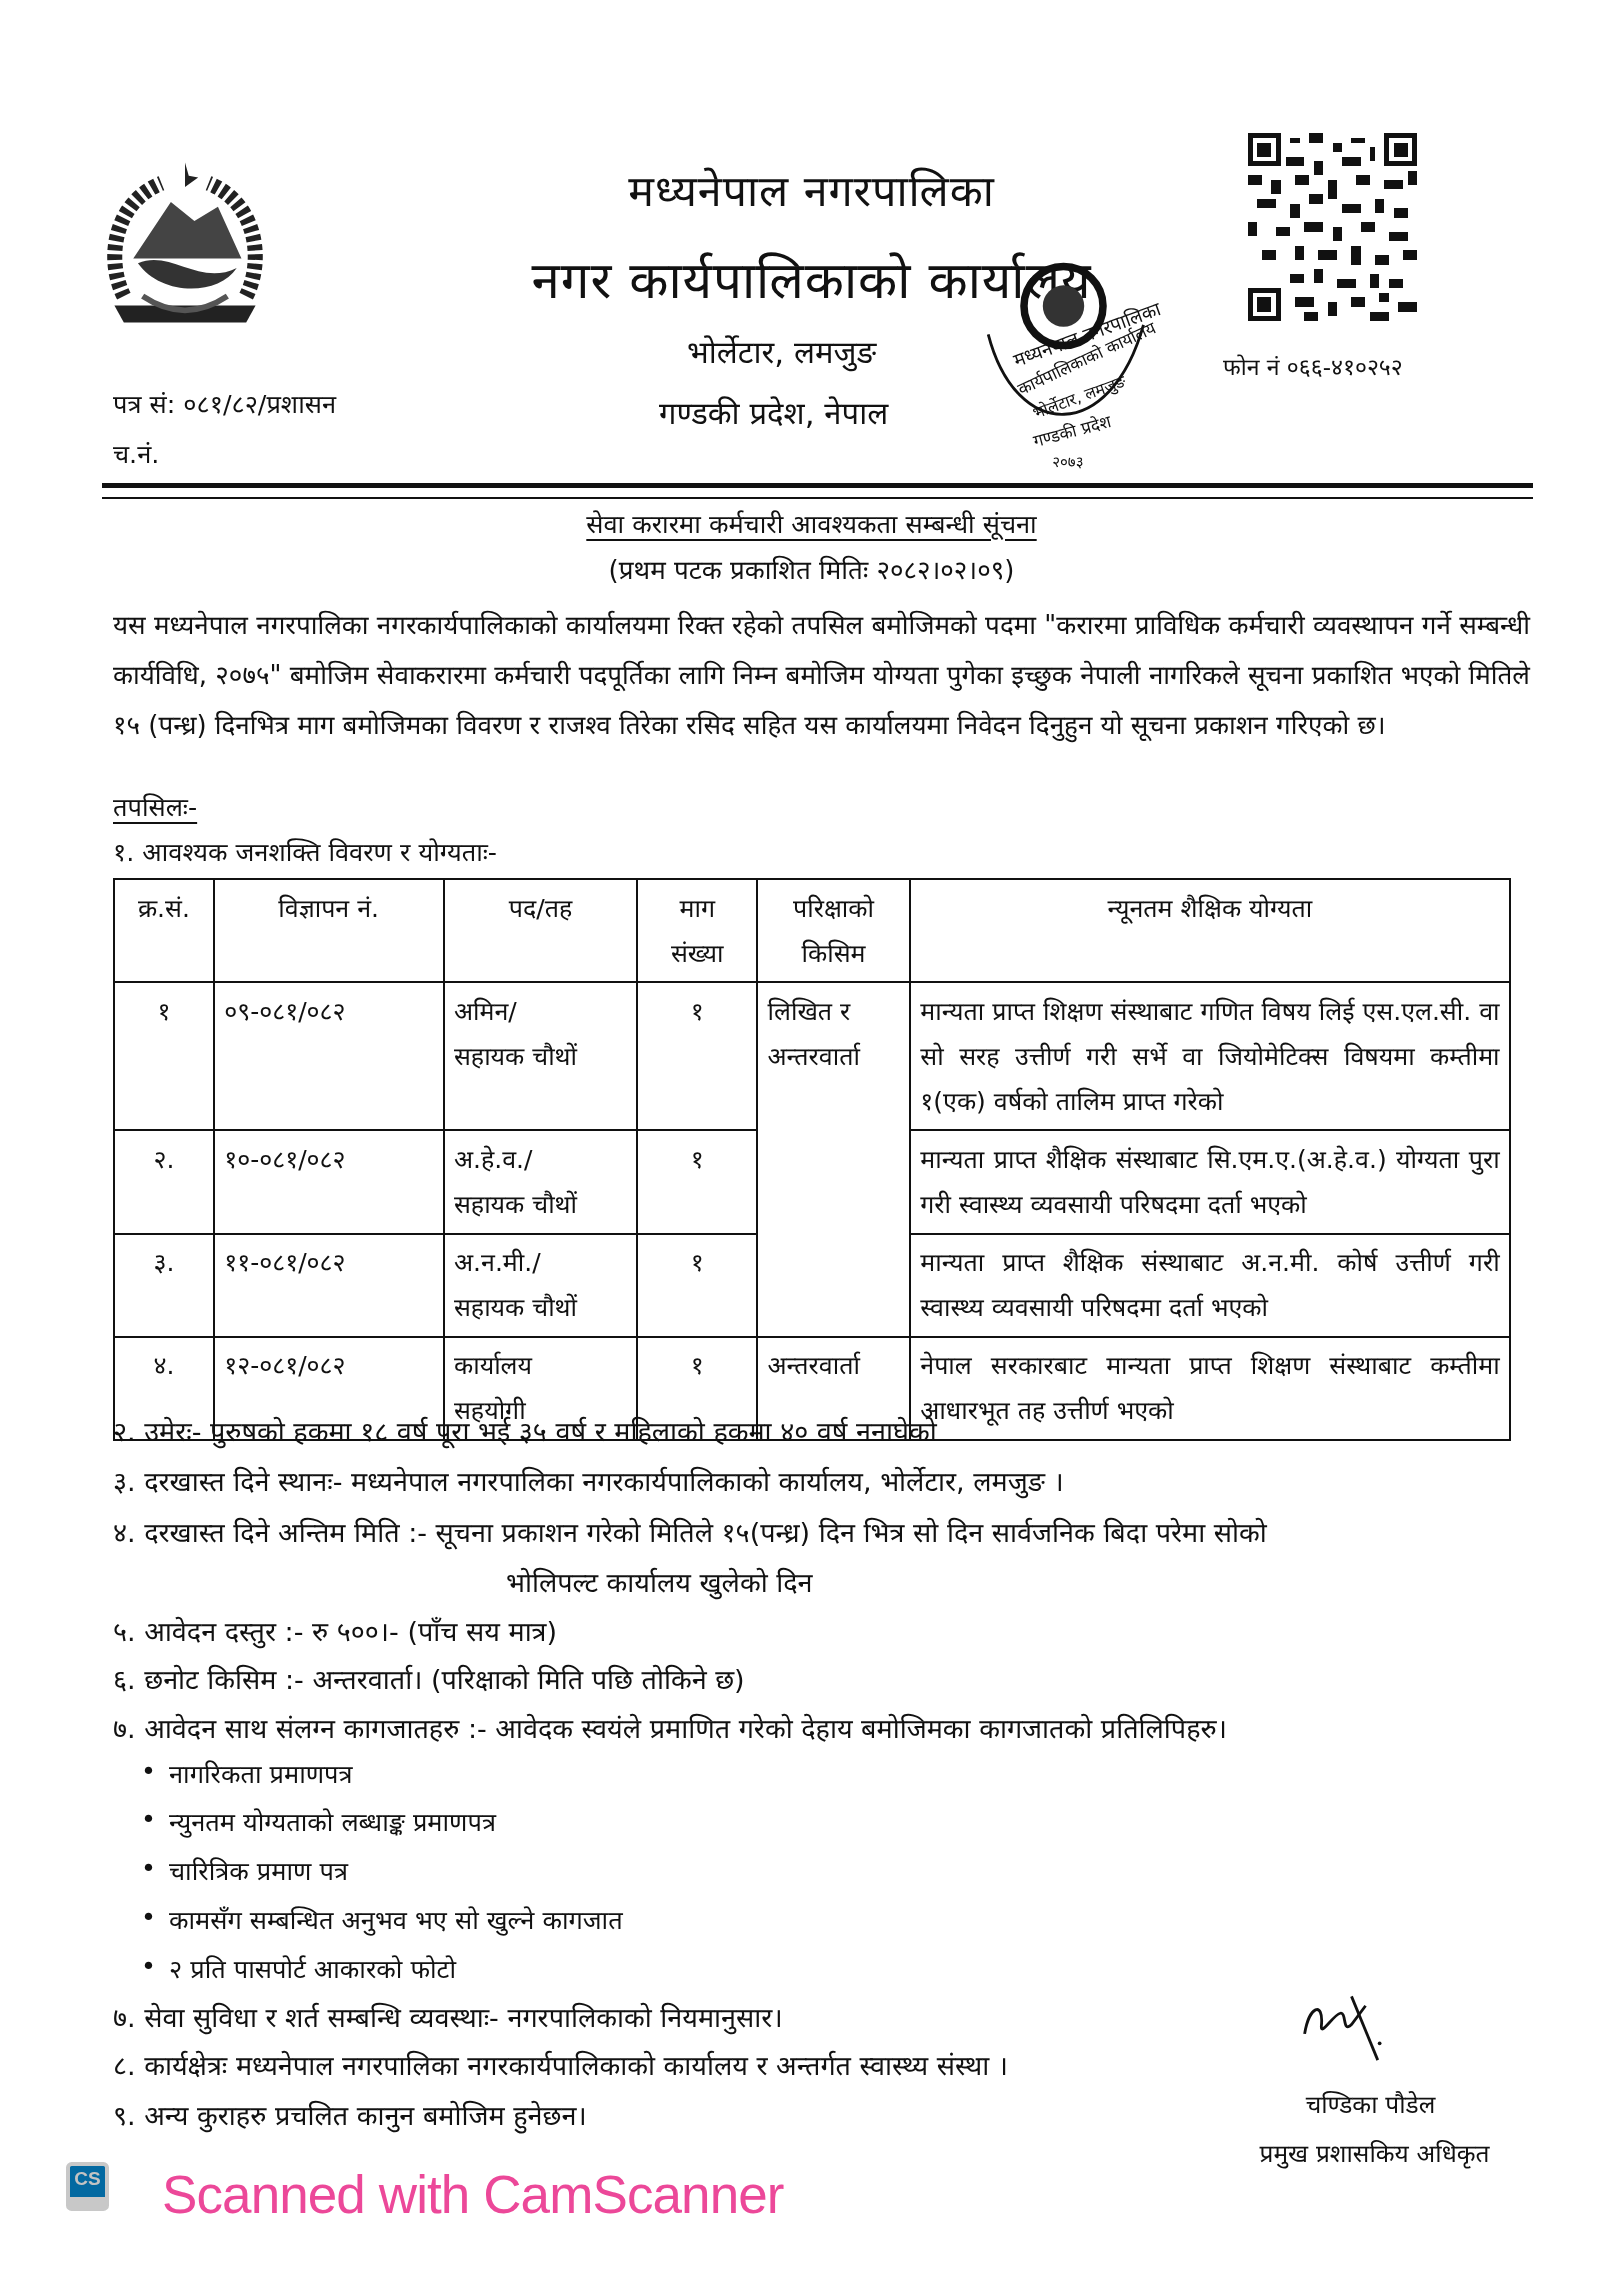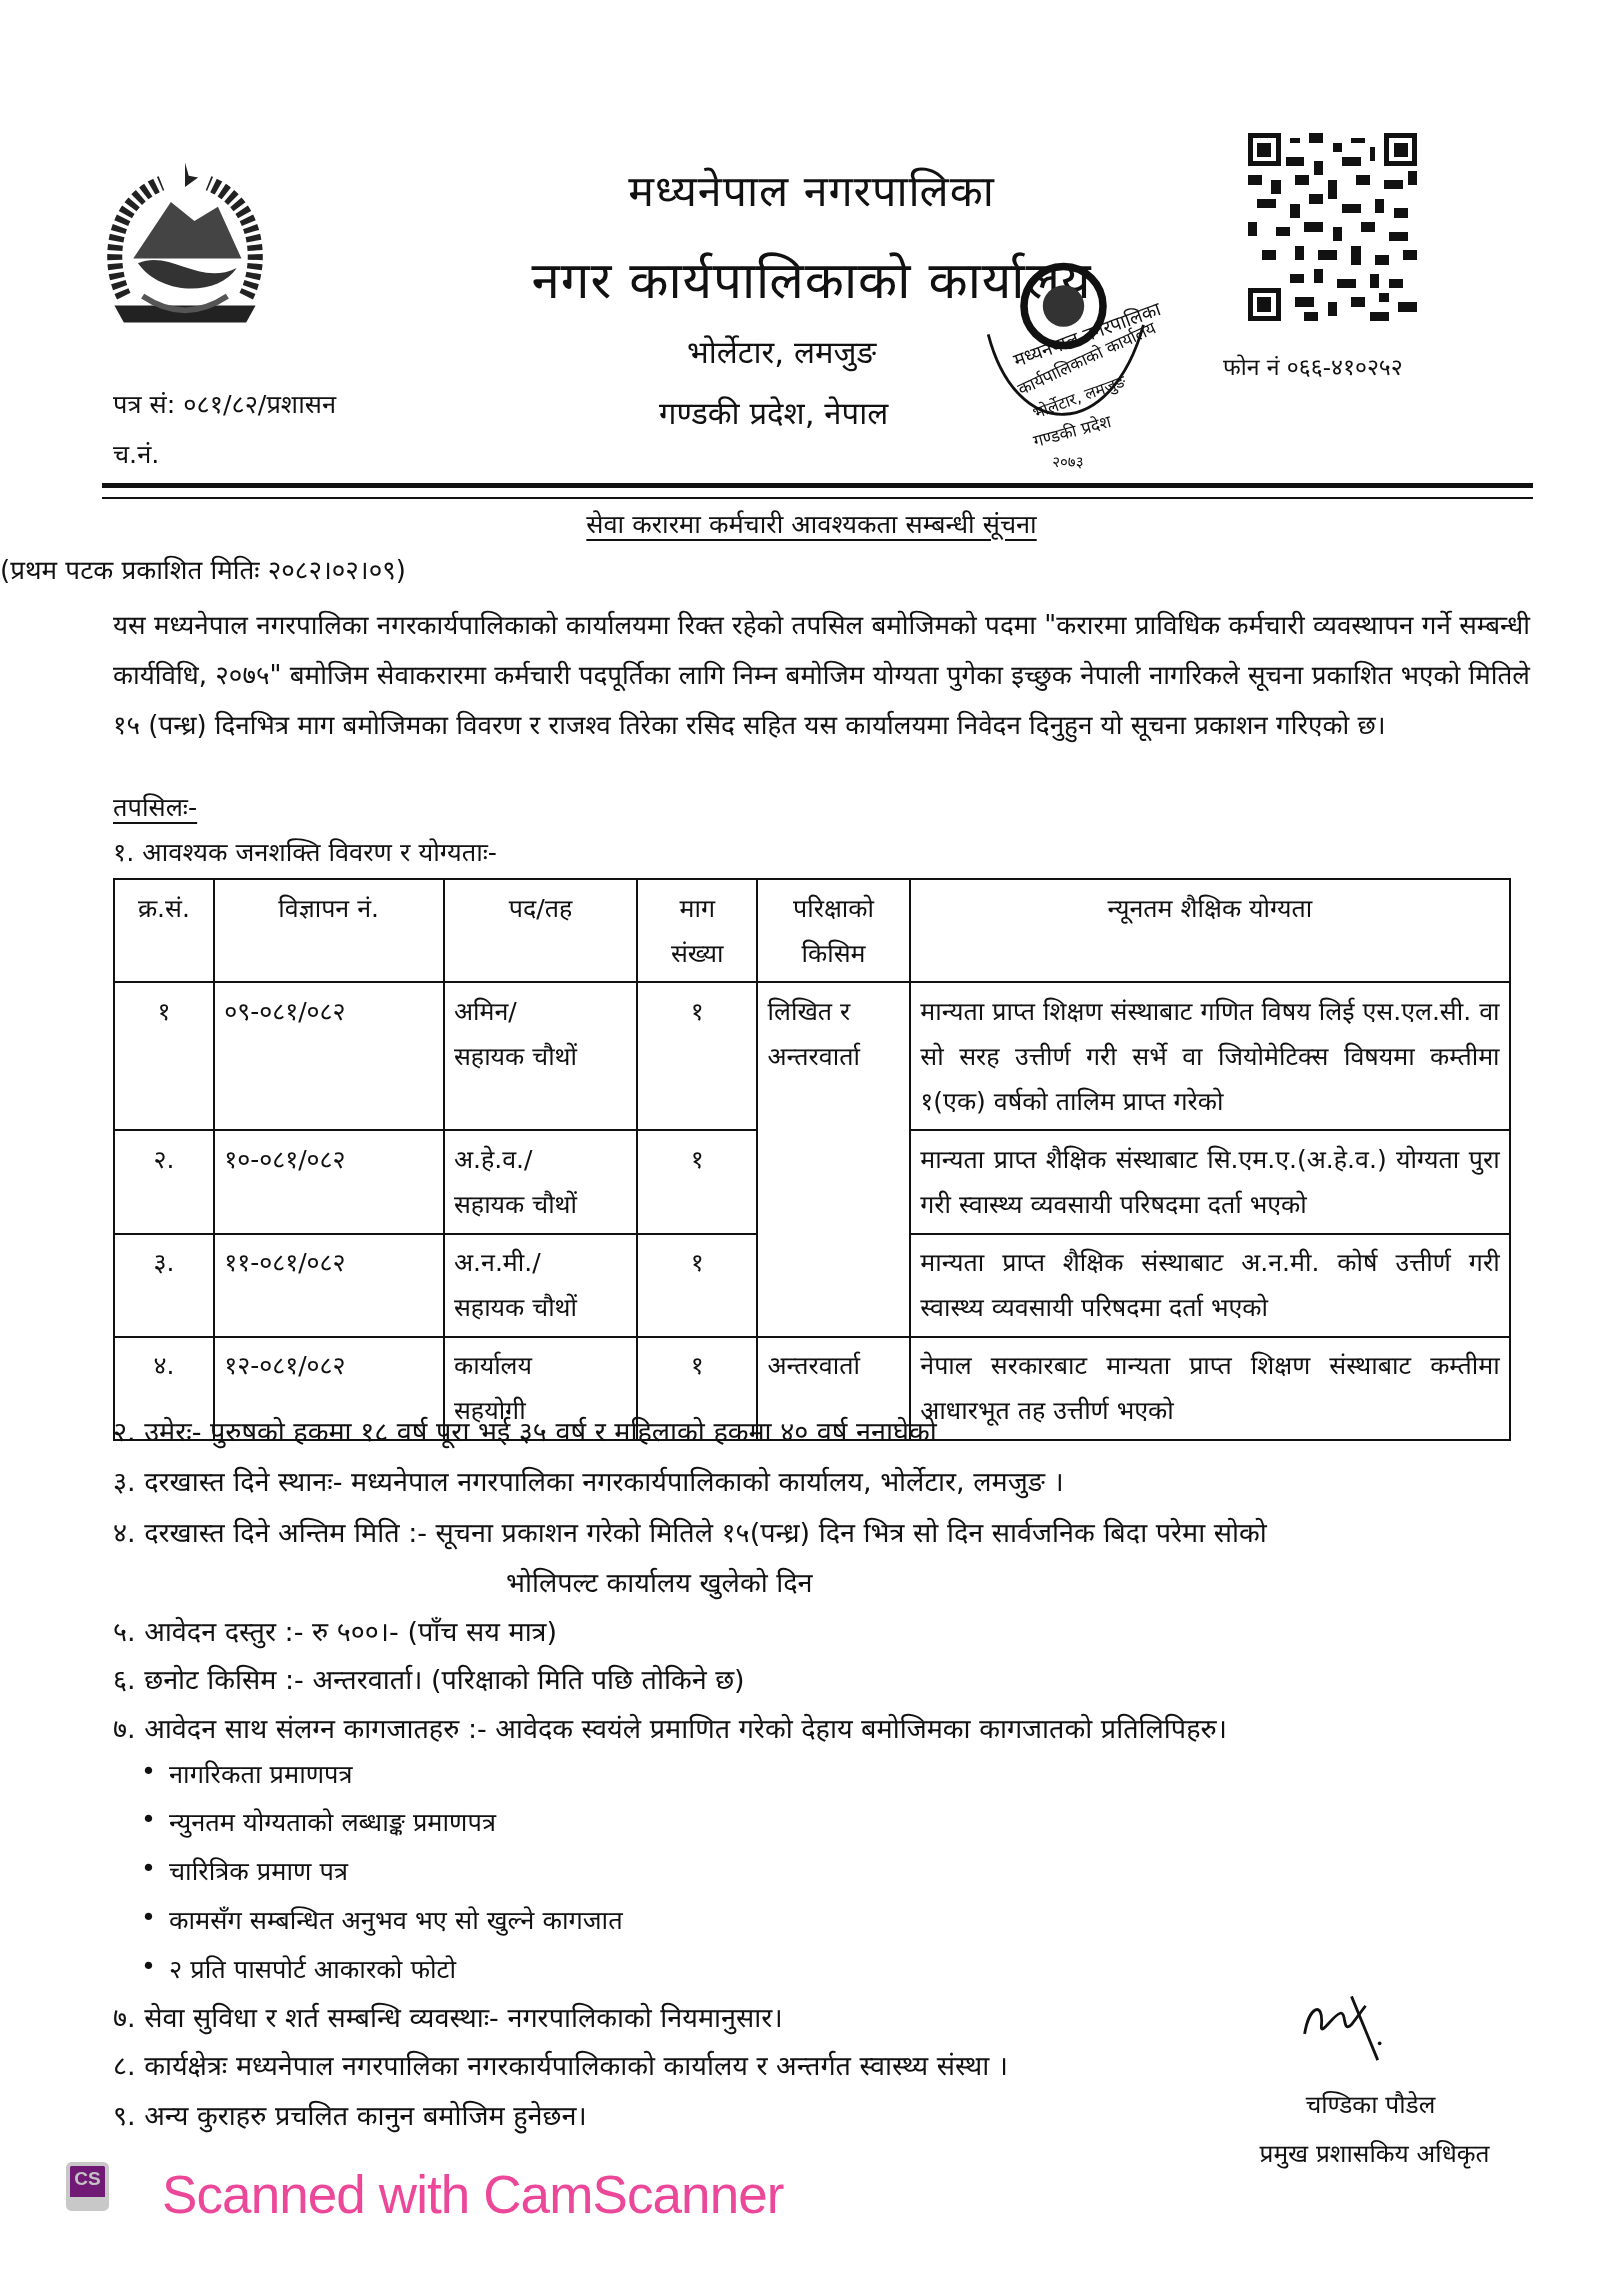--- a/index.html
+++ b/index.html
@@ -16,21 +16,21 @@
   .hdr2 { top: 243px; font-size: 51px; letter-spacing: 0.9px; }
   .hdr3 { top: 330px; font-size: 31px; left: 687px; width: auto; text-align: left; }
   .hdr4 { top: 391px; font-size: 31px; left: 659px; width: auto; text-align: right; }
   .qr { left: 1248px; top: 132px; width: 169px; height: 190px; }
   .phone { left: 1223px; top: 350px; font-size: 23px; }
   .stamp { left: 960px; top: 254px; width: 207px; height: 217px; }
   .rule { left: 102px; top: 483px; width: 1431px; height: 8.5px; border-top: 5.6px solid #111; border-bottom: 2.8px solid #111; }
   
   .notice-title { top: 506px; left: 0; width: 1623px; text-align: center; font-size: 25.4px; }
   .notice-title span { text-decoration: underline; text-underline-offset: 5.6px; }
-  .notice-sub { top: 551px; left: 0; width: 1623px; font-size: 26px; }
+  .notice-sub { top: 551px; left: 0; width: 1623px; text-align: center; font-size: 26px; }
   .para { left: 113px; top: 600px; width: 1417px; font-size: 26px; line-height: 50px; text-align: justify; text-align-last: left; }
   .tapasil { left: 113px; top: 789px; font-size: 25.4px; text-decoration: underline; text-underline-offset: 5.6px; }
   .sec1 { left: 113px; top: 834px; font-size: 25.4px; }
   
   table.req { position: absolute; left: 113px; top: 878px; width: 1398px; border-collapse: collapse; font-size: 25px; }
   table.req td, table.req th { border: 2.8px solid #111; vertical-align: top; padding: 5.6px 9.4px; font-weight: normal; line-height: 45px; }
   table.req th { text-align: center; height: 90px; }
   .c-sn { width: 79px; text-align: center; }
   .c-adv { width: 209px; }
   .c-post { width: 173px; }
@@ -38,21 +38,21 @@
   .c-exam { width: 132px; }
   .c-qual { text-align: justify; text-align-last: left; }
   td.c-exam-merged { vertical-align: top; padding-top: 122px; }
   
   .list { left: 113px; font-size: 27px; }
   .bullet { left: 169px; font-size: 25.4px; }
   .bullet::before { content: "•"; position: absolute; left: -28px; }
   .signature { left: 1295px; top: 1987px; width: 113px; height: 75px; }
   .sign-name { left: 1234px; top: 2087px; width: 273px; text-align: center; font-size: 24.5px; }
   .sign-title { left: 1224px; top: 2136px; width: 301px; text-align: center; font-size: 24.5px; }
-  .cs-logo { left: 66px; top: 2162px; width: 43px; height: 49px; border: 4.7px solid #c8c8c8; border-radius: 5.6px; box-sizing: border-box; background: #701a75; }
+  .cs-logo { left: 66px; top: 2162px; width: 43px; height: 49px; border: 4.7px solid #c8c8c8; border-radius: 5.6px; box-sizing: border-box; background: #0369a1; }
   .cs-logo .txt { position: absolute; left: 0; top: 0; width: 100%; text-align: center; font-family: "Liberation Sans", sans-serif; font-weight: bold; color: #c3c3c3; font-size: 19px; line-height: 26px; }
   .cs-logo .bar { position: absolute; left: 0; bottom: 0; width: 100%; height: 10.4px; background: #c8c8c8; }
   .cs-text { left: 162px; top: 2164px; font-family: "Liberation Sans", sans-serif; font-size: 53px; color: #ec4899; letter-spacing: -0.9px; }
 </style>
 </head>
 <body>
 
 <div class="abs emblem">
   <svg width="160" height="193" viewBox="0 0 170 205">
     <path d="M85 8 l0 26 l14 -10 l-10 -2 z" fill="#222"></path>

